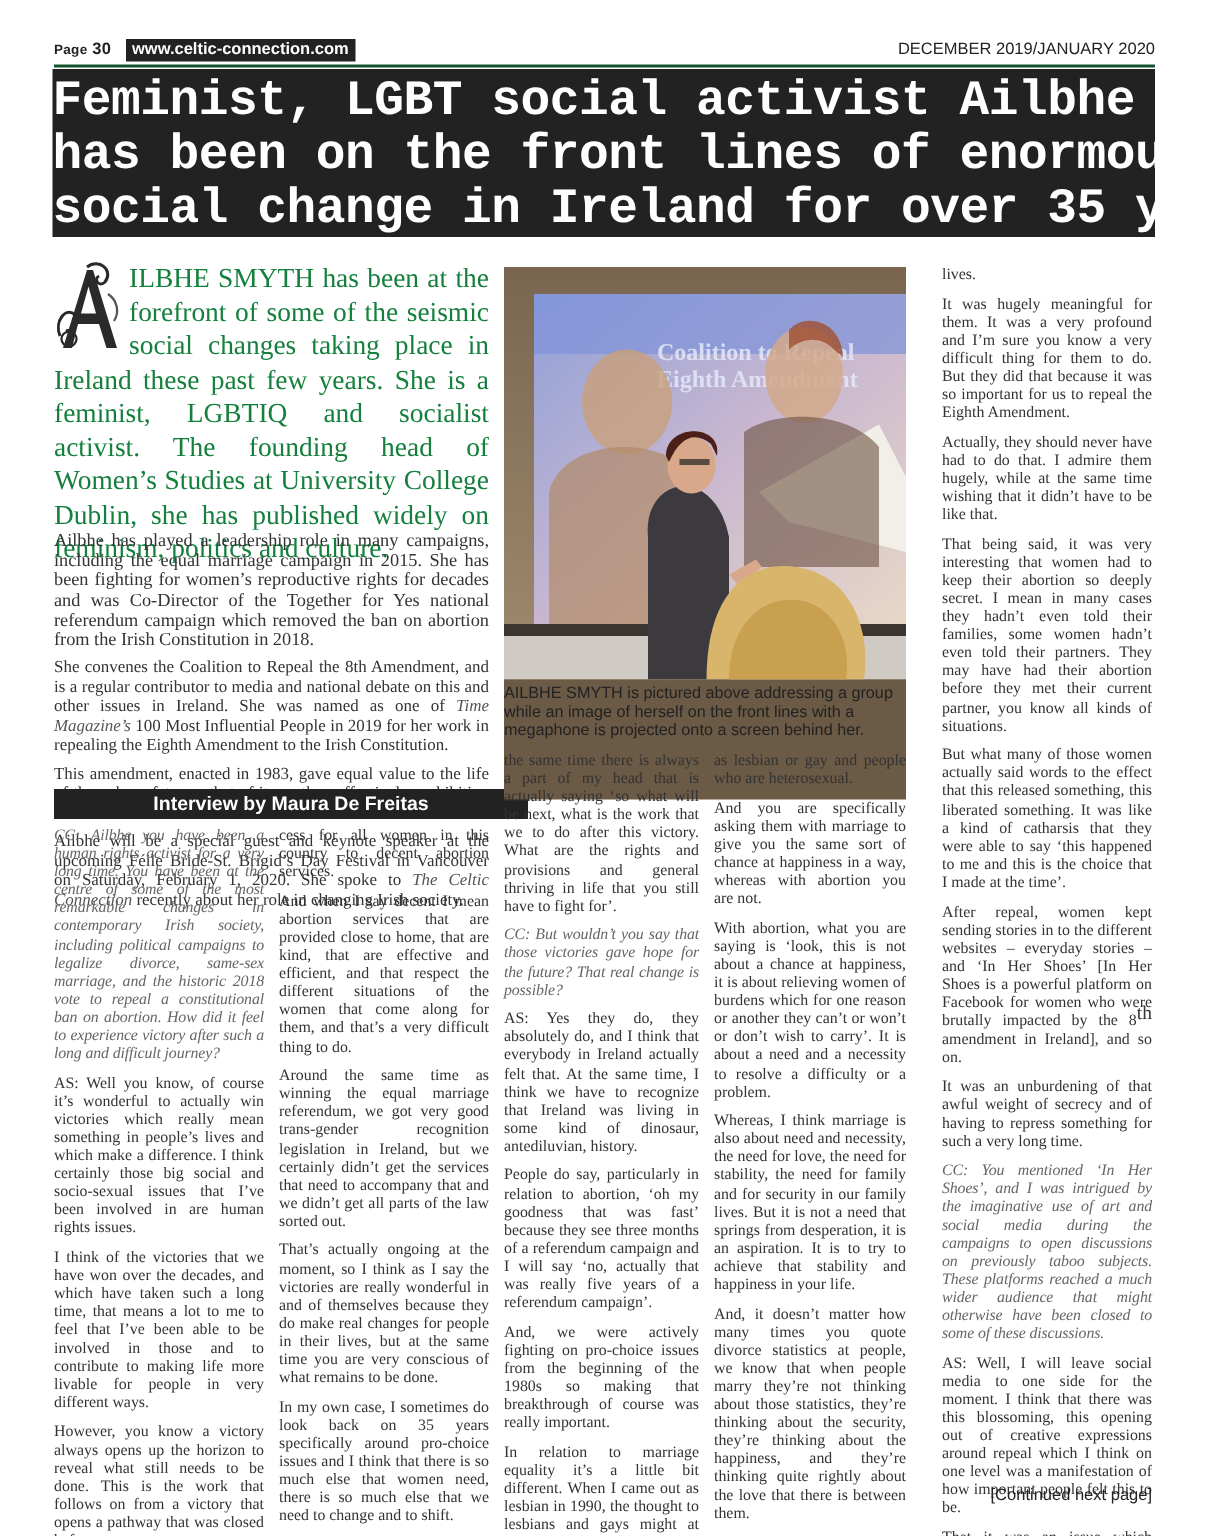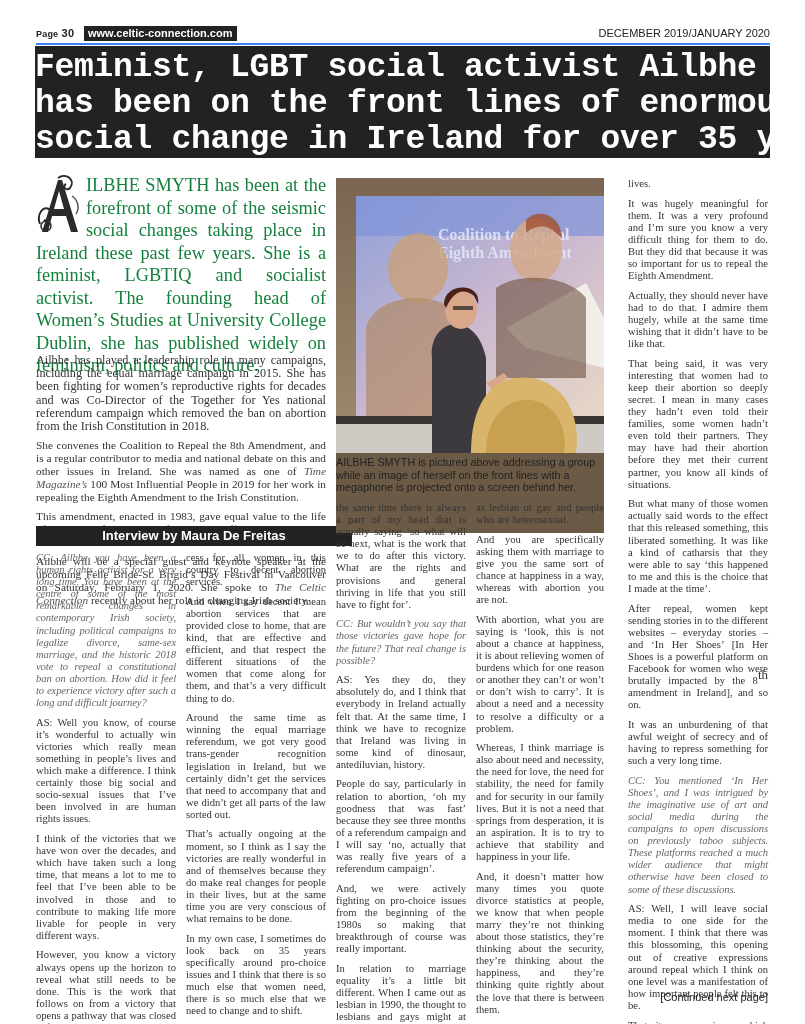--- a/index.html
+++ b/index.html
@@ -1,17 +1,17 @@
 <!DOCTYPE html>
 <html><head>
 <meta charset="utf-8">
 <style>
   html, body { margin:0; padding:0; background:#fff; }
   body { width:805px; height:1024px; position:relative; overflow:hidden; font-family:"Liberation Serif", serif; color:#222; }
-  .header { position:absolute; left:36px; top:26px; width:734px; height:17px; border-bottom:2px solid #3b82f6; }
+  .header { position:absolute; left:36px; top:26px; width:734px; height:17px; border-bottom:2px solid #14532d; }
   .page-num { position:absolute; left:0; top:1px; font-family:"Liberation Sans", sans-serif; font-weight:bold; font-size:11px; color:#222; letter-spacing:0.2px; }
   .page-num .sm { font-size:9px; }
   .url { position:absolute; left:48px; top:0; background:#222; color:#fff; font-family:"Liberation Sans", sans-serif; font-weight:bold; font-size:11px; padding:1px 5px 2px 4px; }
   .issue-date { position:absolute; right:0; top:1px; font-family:"Liberation Sans", sans-serif; font-size:11px; color:#222; }
   .headline-box { position:absolute; left:35px; top:46px; width:735px; height:112px; background:#222; color:#fff; text-align:center; font-family:"Liberation Sans", sans-serif; font-weight:bold; font-size:33px; line-height:36px; padding-top:4px; box-sizing:border-box; letter-spacing:-0.3px; }
   .headline-box div { white-space:nowrap;font-family:Liberation Mono, monospace; }
 
   .lead { position:absolute; left:36px; top:174px; width:290px; font-size:18.3px; line-height:22.5px; text-align:justify; color:#15803d; }
   .dropcap { float:left; width:46px; height:62px; margin:0 4px 0 0; position:relative; }
   .dropcap svg { width:46px; height:62px; }

